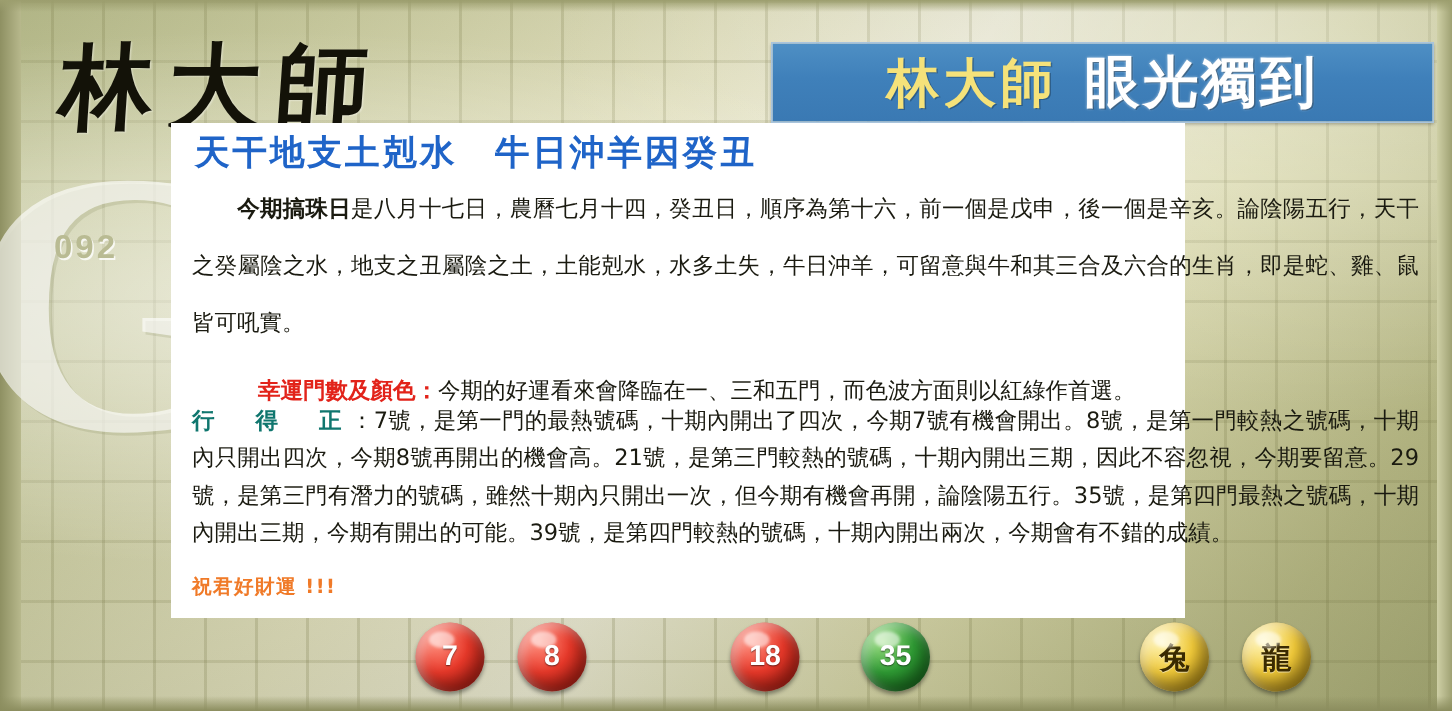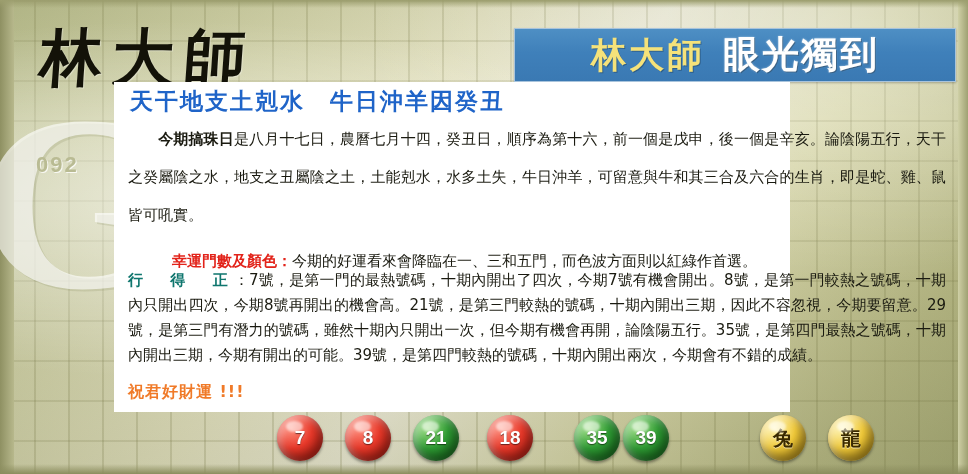--- a/index.html
+++ b/index.html
@@ -126,21 +126,21 @@
     font-size:15px;line-height:25px;color:#1a1a10;
     text-align:justify;
   }
   .faded-label{
     color:#0f766e;font-weight:700;letter-spacing:6px;
   }
 
   .blessing{
     position:absolute;left:14px;top:300px;
     font-family:"DejaVu Sans","Liberation Sans",sans-serif;
-    font-size:16px;font-weight:700;letter-spacing:1px;
+    font-size:13px;font-weight:700;letter-spacing:1px;
     color:#f07a28;
   }
   .vert-wrap{position:absolute;left:0;bottom:0;width:120px;height:180px;overflow:visible;}
 
   
   .ball-row{
     position:absolute;left:0;top:415px;width:968px;height:56px;
   }
   .ball{
     position:absolute;top:0;width:46px;height:46px;border-radius:50%;
@@ -210,36 +210,28 @@
 
   <div class="ball-row" id="ball-row">
       <div class="ball red" style="left: 277px;">
         <span class="ball-gloss"></span>
         <span>7</span>
       </div>
       <div class="ball red" style="left: 345px;">
         <span class="ball-gloss"></span>
         <span>8</span>
       </div>
-      <div class="ball green" style="left: 413px;">
-        <span class="ball-gloss"></span>
-        <span>21</span>
-      </div>
       <div class="ball red" style="left: 487px;">
         <span class="ball-gloss"></span>
         <span>18</span>
       </div>
       <div class="ball green" style="left: 574px;">
         <span class="ball-gloss"></span>
         <span>35</span>
       </div>
-      <div class="ball green" style="left: 623px;">
-        <span class="ball-gloss"></span>
-        <span>39</span>
-      </div>
       <div class="ball zodiac" style="left: 760px;">
         <span class="ball-gloss"></span>
         <span>兔</span>
       </div>
       <div class="ball zodiac" style="left: 828px;">
         <span class="ball-gloss"></span>
         <span>龍</span>
       </div>
     </div>
 

